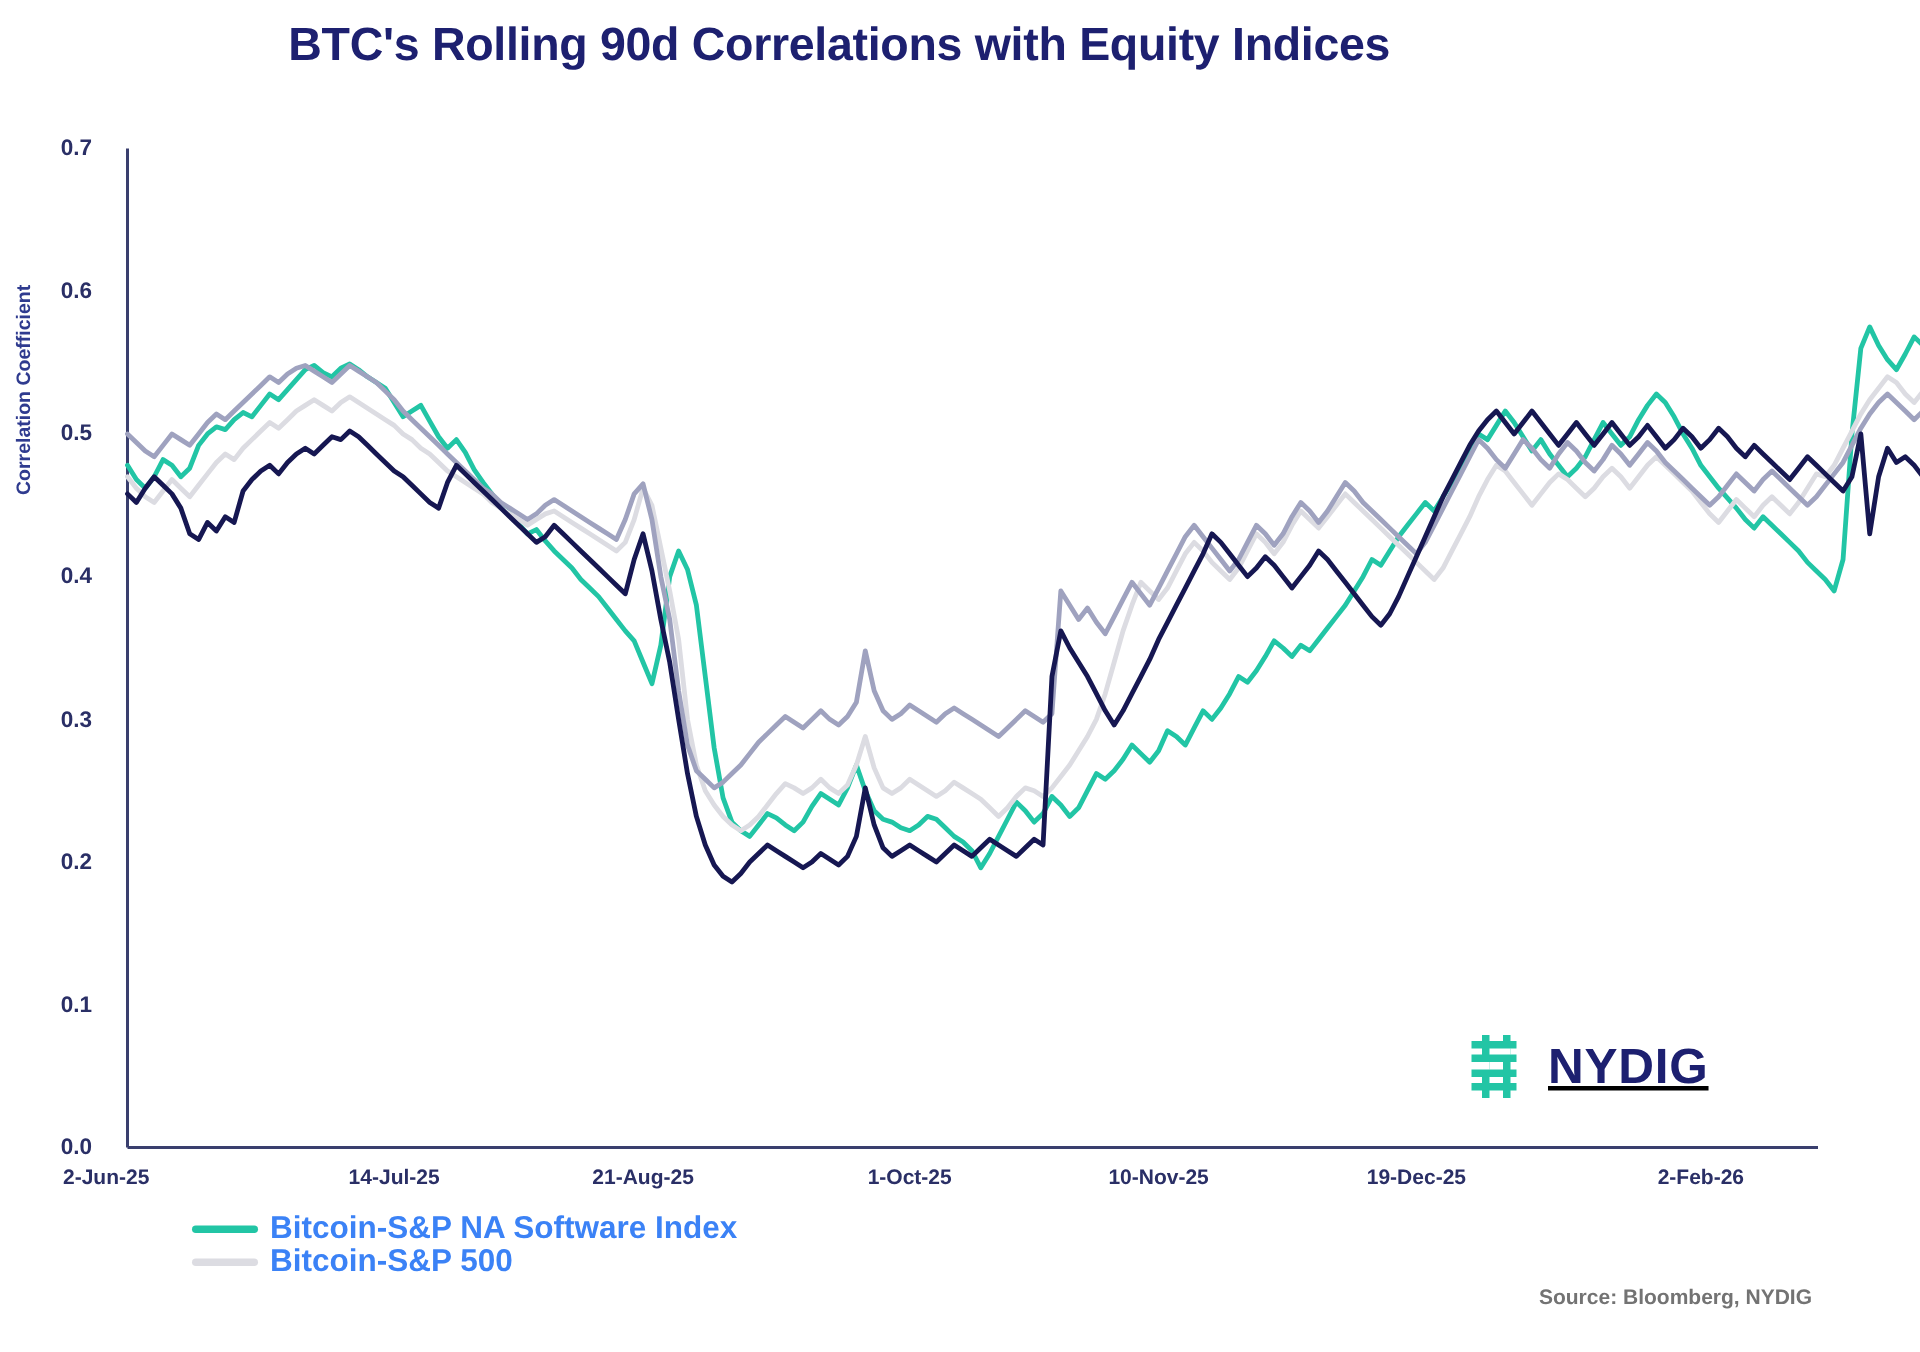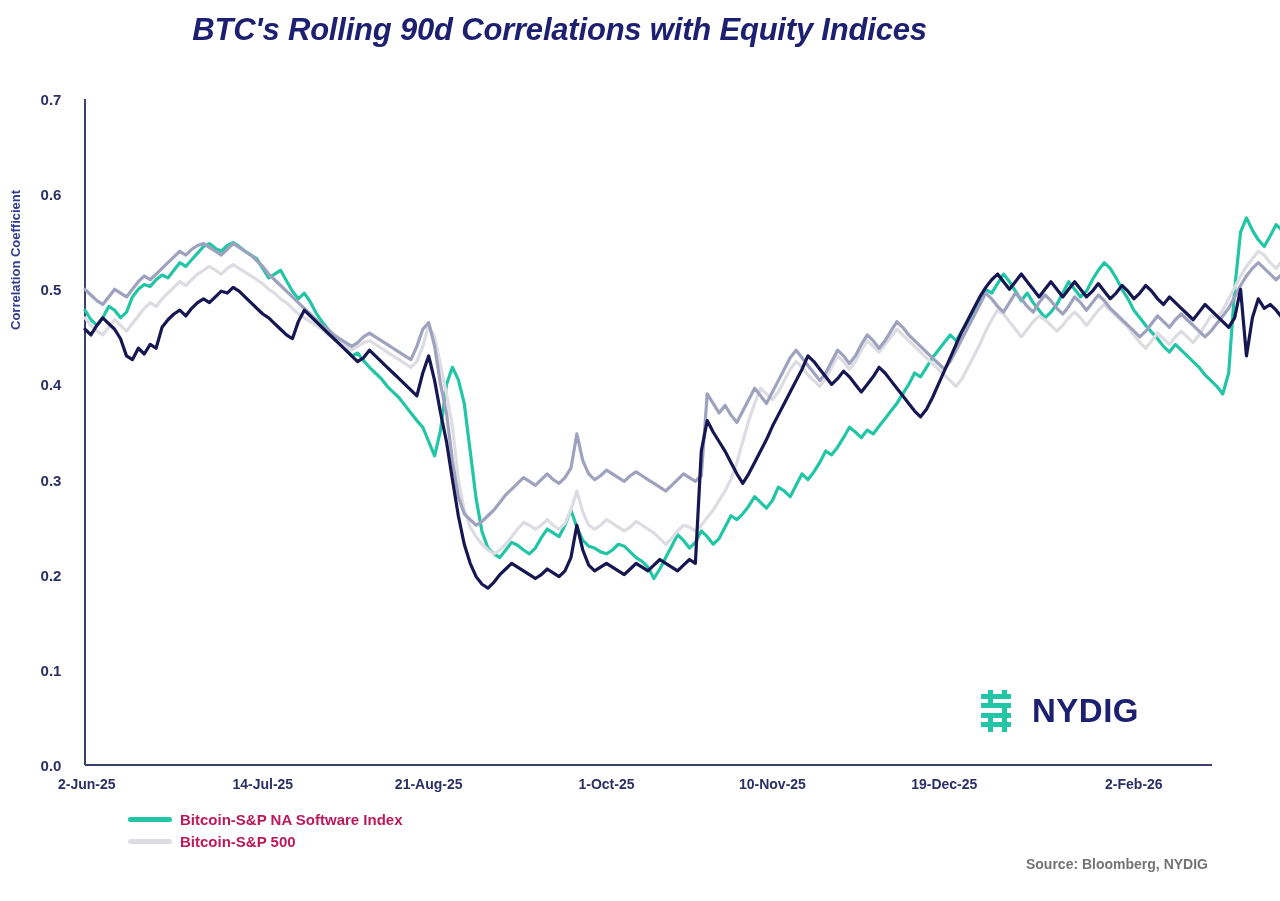--- a/index.html
+++ b/index.html
@@ -10,21 +10,20 @@
     overflow:hidden;
     position:relative;
   }
   #chart-root{position:absolute;inset:0;}
   .chart-title{
     position:absolute;top:12px;left:0;width:1119px;
     text-align:center;
     font-size:31px;font-weight:700;
     color:#1d2070;
     letter-spacing:-0.2px;
-    font-style:italic;
   }
   .y-axis-title{
     position:absolute;
     left:8px;top:330px;
     transform:rotate(-90deg);
     transform-origin:left top;
     font-size:13px;font-weight:700;
     color:#2f3b8f;
     white-space:nowrap;
   }
@@ -53,33 +52,33 @@
     left:128px;top:808px;
   }
   .legend-row{
     display:flex;align-items:center;
     height:22px;
   }
   .legend-swatch{
     width:44px;height:5px;border-radius:3px;margin-right:8px;flex:none;
   }
   .legend-label{
-    font-size:15px;font-weight:600;color:#be185d;white-space:nowrap;
+    font-size:21px;font-weight:600;color:#3b82f6;white-space:nowrap;
   }
   .source-note{
     position:absolute;
     right:72px;top:856px;
     font-size:14px;font-weight:600;
     color:#737373;
     white-space:nowrap;
   }
   .brand{
     position:absolute;
     left:975px;top:690px;
-    display:flex;align-items:center;gap:11px;
+    display:flex;align-items:center;gap:11px;text-decoration:underline;
   }
   .brand-word{
     font-size:33px;font-weight:800;
     color:#1d2070;
     letter-spacing:0.5px;
   }
 </style>
 </head>
 <body>
 
@@ -107,21 +106,21 @@
     </g>
     <g id="series-layer">
         <polyline points="85.00,310.22 90.93,319.73 96.85,325.44 102.78,317.83 108.70,306.41 114.63,310.22 120.56,317.83 126.48,312.12 132.41,296.90 138.33,289.29 144.26,284.53 150.19,286.43 156.11,279.77 162.04,275.01 167.96,277.87 173.89,270.26 179.81,262.65 185.74,266.45 191.67,259.79 197.59,253.13 203.52,246.47 209.44,243.62 215.37,248.37 221.30,251.23 227.22,245.52 233.15,242.67 239.07,246.47 245.00,251.23 250.93,255.03 256.85,258.84 262.78,268.35 268.70,277.87 274.63,274.06 280.56,270.26 286.48,280.72 292.41,291.19 298.33,298.80 304.26,293.09 310.19,301.65 316.11,313.07 322.04,321.63 327.96,329.25 333.89,336.86 339.81,342.57 345.74,349.23 351.67,355.89 357.59,353.03 363.52,360.64 369.44,367.30 375.37,373.01 381.30,378.72 387.22,386.33 393.15,392.04 399.07,397.75 405.00,405.36 410.93,412.97 416.85,420.58 422.78,427.24 428.70,441.51 434.63,455.79 440.56,430.10 446.48,384.43 452.41,367.30 458.33,379.67 464.26,403.46 470.19,451.03 476.11,498.60 482.04,531.90 487.96,548.07 493.89,553.78 499.81,557.59 505.74,549.98 511.67,542.37 517.59,545.22 523.52,549.98 529.44,553.78 535.37,548.07 541.30,537.61 547.22,529.05 553.15,532.85 559.07,536.66 565.00,525.24 570.93,510.02 576.85,527.14 582.78,540.46 588.70,546.17 594.63,548.07 600.56,551.88 606.48,553.78 612.41,549.98 618.33,544.27 624.26,546.17 630.19,551.88 636.11,557.59 642.04,561.39 647.96,567.10 653.89,578.52 659.81,569.01 665.74,557.59 671.67,546.17 677.59,534.75 683.52,540.46 689.44,548.07 695.37,542.37 701.30,530.95 707.22,536.66 713.15,544.27 719.07,538.56 725.00,527.14 730.93,515.73 736.85,519.53 742.78,513.82 748.70,506.21 754.63,496.70 760.56,502.41 766.48,508.11 772.41,500.50 778.33,487.18 784.26,490.99 790.19,496.70 796.11,485.28 802.04,473.86 807.96,479.57 813.89,471.96 819.81,462.45 825.74,451.03 831.67,454.83 837.59,447.22 843.52,437.71 849.44,427.24 855.37,432.00 861.30,437.71 867.22,430.10 873.15,433.90 879.07,426.29 885.00,418.68 890.93,411.07 896.85,403.46 902.78,393.94 908.70,384.43 914.63,373.01 920.56,376.82 926.48,367.30 932.41,357.79 938.33,350.18 944.26,342.57 950.19,334.95 956.11,340.66 962.04,331.15 967.96,321.63 973.89,310.22 979.81,300.70 985.74,289.29 991.67,293.09 997.59,283.58 1003.52,274.06 1009.44,281.67 1015.37,291.19 1021.30,300.70 1027.22,293.09 1033.15,302.61 1039.07,310.22 1045.00,317.83 1050.93,312.12 1056.85,304.51 1062.78,293.09 1068.70,281.67 1074.63,289.29 1080.56,296.90 1086.48,291.19 1092.41,279.77 1098.33,270.26 1104.26,262.65 1110.19,268.35 1116.11,277.87 1122.04,289.29 1127.96,298.80 1133.89,310.22 1139.81,317.83 1145.74,325.44 1151.67,332.10 1157.59,338.76 1163.52,346.37 1169.44,352.08 1175.37,344.47 1181.30,350.18 1187.22,355.89 1193.15,361.59 1199.07,367.30 1205.00,374.91 1210.93,380.62 1216.85,386.33 1222.78,393.94 1228.70,373.01 1234.63,289.29 1240.56,232.20 1246.48,217.93 1252.41,230.30 1258.33,239.81 1264.26,246.47 1270.19,236.01 1276.11,224.59 1282.04,230.30 1287.96,239.81 1293.89,245.52 1299.81,251.23 1305.74,243.62 1311.67,236.01 1317.59,243.62 1323.52,251.23 1329.44,255.03 1335.37,247.42 1341.30,236.01 1347.22,226.49 1353.15,218.88 1359.07,230.30 1365.00,236.01 1370.93,232.20 1376.85,227.44 1382.78,230.30" fill="none" stroke="#22c5a5" stroke-width="3.2" stroke-linejoin="round" stroke-linecap="round"></polyline>
         <polyline points="85.00,317.83 90.93,325.44 96.85,331.15 102.78,334.95 108.70,327.34 114.63,319.73 120.56,325.44 126.48,331.15 132.41,323.54 138.33,315.93 144.26,308.31 150.19,302.61 156.11,306.41 162.04,298.80 167.96,293.09 173.89,287.38 179.81,281.67 185.74,285.48 191.67,279.77 197.59,274.06 203.52,270.26 209.44,266.45 215.37,270.26 221.30,274.06 227.22,268.35 233.15,264.55 239.07,268.35 245.00,272.16 250.93,275.97 256.85,279.77 262.78,283.58 268.70,289.29 274.63,293.09 280.56,298.80 286.48,302.61 292.41,308.31 298.33,314.02 304.26,317.83 310.19,321.63 316.11,325.44 322.04,329.25 327.96,334.95 333.89,338.76 339.81,342.57 345.74,346.37 351.67,350.18 357.59,346.37 363.52,342.57 369.44,340.66 375.37,344.47 381.30,348.27 387.22,352.08 393.15,355.89 399.07,359.69 405.00,363.50 410.93,367.30 416.85,361.59 422.78,346.37 428.70,325.44 434.63,336.86 440.56,365.40 446.48,393.94 452.41,426.29 458.33,479.57 464.26,510.02 470.19,527.14 476.11,536.66 482.04,544.27 487.96,549.98 493.89,553.78 499.81,549.98 505.74,544.27 511.67,536.66 517.59,529.05 523.52,522.39 529.44,525.24 535.37,529.05 541.30,525.24 547.22,519.53 553.15,525.24 559.07,529.05 565.00,523.34 570.93,510.02 576.85,490.99 582.78,511.92 588.70,525.24 594.63,529.05 600.56,525.24 606.48,519.53 612.41,523.34 618.33,527.14 624.26,530.95 630.19,527.14 636.11,521.43 642.04,525.24 647.96,529.05 653.89,532.85 659.81,538.56 665.74,544.27 671.67,538.56 677.59,530.95 683.52,525.24 689.44,527.14 695.37,530.95 701.30,525.24 707.22,517.63 713.15,510.02 719.07,500.50 725.00,490.99 730.93,479.57 736.85,462.45 742.78,441.51 748.70,420.58 754.63,403.46 760.56,388.23 766.48,393.94 772.41,399.65 778.33,392.04 784.26,380.62 790.19,369.21 796.11,361.59 802.04,367.30 807.96,374.91 813.89,380.62 819.81,386.33 825.74,378.72 831.67,367.30 837.59,355.89 843.52,361.59 849.44,369.21 855.37,361.59 861.30,350.18 867.22,340.66 873.15,346.37 879.07,352.08 885.00,344.47 890.93,336.86 896.85,329.25 902.78,334.95 908.70,340.66 914.63,346.37 920.56,352.08 926.48,357.79 932.41,363.50 938.33,369.21 944.26,374.91 950.19,380.62 956.11,386.33 962.04,378.72 967.96,367.30 973.89,355.89 979.81,344.47 985.74,331.15 991.67,319.73 997.59,310.22 1003.52,314.02 1009.44,321.63 1015.37,329.25 1021.30,336.86 1027.22,329.25 1033.15,321.63 1039.07,315.93 1045.00,319.73 1050.93,325.44 1056.85,331.15 1062.78,325.44 1068.70,317.83 1074.63,312.12 1080.56,317.83 1086.48,325.44 1092.41,317.83 1098.33,310.22 1104.26,304.51 1110.19,310.22 1116.11,315.93 1122.04,321.63 1127.96,327.34 1133.89,334.95 1139.81,342.57 1145.74,348.27 1151.67,340.66 1157.59,333.05 1163.52,338.76 1169.44,344.47 1175.37,336.86 1181.30,331.15 1187.22,336.86 1193.15,342.57 1199.07,334.95 1205.00,325.44 1210.93,315.93 1216.85,317.83 1222.78,310.22 1228.70,298.80 1234.63,287.38 1240.56,275.97 1246.48,266.45 1252.41,258.84 1258.33,251.23 1264.26,255.03 1270.19,262.65 1276.11,268.35 1282.04,260.74 1287.96,253.13 1293.89,258.84 1299.81,264.55 1305.74,270.26 1311.67,275.97 1317.59,270.26 1323.52,264.55 1329.44,270.26 1335.37,275.97 1341.30,270.26 1347.22,262.65 1353.15,256.94 1359.07,262.65 1365.00,268.35 1370.93,262.65 1376.85,256.94 1382.78,255.03" fill="none" stroke="#dcdce2" stroke-width="3.2" stroke-linejoin="round" stroke-linecap="round"></polyline>
         <polyline points="85.00,289.29 90.93,294.99 96.85,300.70 102.78,304.51 108.70,296.90 114.63,289.29 120.56,293.09 126.48,296.90 132.41,289.29 138.33,281.67 144.26,275.97 150.19,279.77 156.11,274.06 162.04,268.35 167.96,262.65 173.89,256.94 179.81,251.23 185.74,255.03 191.67,249.33 197.59,245.52 203.52,243.62 209.44,247.42 215.37,251.23 221.30,255.03 227.22,249.33 233.15,243.62 239.07,247.42 245.00,251.23 250.93,255.03 256.85,260.74 262.78,266.45 268.70,274.06 274.63,279.77 280.56,285.48 286.48,291.19 292.41,296.90 298.33,302.61 304.26,308.31 310.19,314.02 316.11,319.73 322.04,325.44 327.96,329.25 333.89,334.95 339.81,338.76 345.74,342.57 351.67,346.37 357.59,342.57 363.52,336.86 369.44,333.05 375.37,336.86 381.30,340.66 387.22,344.47 393.15,348.27 399.07,352.08 405.00,355.89 410.93,359.69 416.85,346.37 422.78,329.25 428.70,322.59 434.63,346.37 440.56,384.43 446.48,412.97 452.41,460.54 458.33,496.70 464.26,513.82 470.19,519.53 476.11,525.24 482.04,521.43 487.96,515.73 493.89,510.02 499.81,502.41 505.74,494.79 511.67,489.09 517.59,483.38 523.52,477.67 529.44,481.47 535.37,485.28 541.30,479.57 547.22,473.86 553.15,479.57 559.07,483.38 565.00,477.67 570.93,468.15 576.85,433.90 582.78,460.54 588.70,473.86 594.63,479.57 600.56,475.77 606.48,470.06 612.41,473.86 618.33,477.67 624.26,481.47 630.19,475.77 636.11,471.96 642.04,475.77 647.96,479.57 653.89,483.38 659.81,487.18 665.74,490.99 671.67,485.28 677.59,479.57 683.52,473.86 689.44,477.67 695.37,481.47 701.30,475.77 707.22,393.94 713.15,403.46 719.07,412.97 725.00,405.36 730.93,414.87 736.85,422.49 742.78,411.07 748.70,399.65 754.63,388.23 760.56,395.85 766.48,403.46 772.41,392.04 778.33,380.62 784.26,369.21 790.19,357.79 796.11,350.18 802.04,357.79 807.96,365.40 813.89,373.01 819.81,380.62 825.74,373.01 831.67,361.59 837.59,350.18 843.52,355.89 849.44,363.50 855.37,355.89 861.30,344.47 867.22,334.95 873.15,340.66 879.07,348.27 885.00,340.66 890.93,331.15 896.85,321.63 902.78,327.34 908.70,334.95 914.63,340.66 920.56,346.37 926.48,352.08 932.41,357.79 938.33,363.50 944.26,369.21 950.19,361.59 956.11,350.18 962.04,338.76 967.96,327.34 973.89,315.93 979.81,304.51 985.74,293.09 991.67,298.80 997.59,306.41 1003.52,312.12 1009.44,302.61 1015.37,293.09 1021.30,298.80 1027.22,306.41 1033.15,312.12 1039.07,302.61 1045.00,294.99 1050.93,300.70 1056.85,308.31 1062.78,314.02 1068.70,306.41 1074.63,296.90 1080.56,302.61 1086.48,310.22 1092.41,302.61 1098.33,294.99 1104.26,300.70 1110.19,308.31 1116.11,314.02 1122.04,319.73 1127.96,325.44 1133.89,331.15 1139.81,336.86 1145.74,331.15 1151.67,323.54 1157.59,315.93 1163.52,321.63 1169.44,327.34 1175.37,319.73 1181.30,314.02 1187.22,319.73 1193.15,325.44 1199.07,331.15 1205.00,336.86 1210.93,331.15 1216.85,323.54 1222.78,315.93 1228.70,308.31 1234.63,296.90 1240.56,285.48 1246.48,275.97 1252.41,268.35 1258.33,262.65 1264.26,268.35 1270.19,274.06 1276.11,279.77 1282.04,274.06 1287.96,268.35 1293.89,274.06 1299.81,279.77 1305.74,285.48 1311.67,279.77 1317.59,274.06 1323.52,279.77 1329.44,285.48 1335.37,291.19 1341.30,283.58 1347.22,275.97 1353.15,270.26 1359.07,275.97 1365.00,281.67 1370.93,274.06 1376.85,266.45 1382.78,262.65" fill="none" stroke="#9fa2bf" stroke-width="3.2" stroke-linejoin="round" stroke-linecap="round"></polyline>
         <polyline points="85.00,329.25 90.93,334.95 96.85,325.44 102.78,317.83 108.70,323.54 114.63,329.25 120.56,338.76 126.48,355.89 132.41,359.69 138.33,348.27 144.26,353.98 150.19,344.47 156.11,348.27 162.04,327.34 167.96,319.73 173.89,314.02 179.81,310.22 185.74,315.93 191.67,308.31 197.59,302.61 203.52,298.80 209.44,302.61 215.37,296.90 221.30,291.19 227.22,293.09 233.15,287.38 239.07,291.19 245.00,296.90 250.93,302.61 256.85,308.31 262.78,314.02 268.70,317.83 274.63,323.54 280.56,329.25 286.48,334.95 292.41,338.76 298.33,321.63 304.26,310.22 310.19,315.93 316.11,321.63 322.04,327.34 327.96,333.05 333.89,338.76 339.81,344.47 345.74,350.18 351.67,355.89 357.59,361.59 363.52,357.79 369.44,350.18 375.37,355.89 381.30,361.59 387.22,367.30 393.15,373.01 399.07,378.72 405.00,384.43 410.93,390.14 416.85,395.85 422.78,373.01 428.70,355.89 434.63,380.62 440.56,412.97 446.48,441.51 452.41,479.57 458.33,515.73 464.26,544.27 470.19,563.30 476.11,576.62 482.04,584.23 487.96,588.03 493.89,582.33 499.81,574.71 505.74,569.01 511.67,563.30 517.59,567.10 523.52,570.91 529.44,574.71 535.37,578.52 541.30,574.71 547.22,569.01 553.15,572.81 559.07,576.62 565.00,570.91 570.93,557.59 576.85,525.24 582.78,549.98 588.70,565.20 594.63,570.91 600.56,567.10 606.48,563.30 612.41,567.10 618.33,570.91 624.26,574.71 630.19,569.01 636.11,563.30 642.04,567.10 647.96,570.91 653.89,565.20 659.81,559.49 665.74,563.30 671.67,567.10 677.59,570.91 683.52,565.20 689.44,559.49 695.37,563.30 701.30,451.03 707.22,420.58 713.15,432.00 719.07,441.51 725.00,451.03 730.93,462.45 736.85,473.86 742.78,483.38 748.70,473.86 754.63,462.45 760.56,451.03 766.48,439.61 772.41,426.29 778.33,414.87 784.26,403.46 790.19,392.04 796.11,380.62 802.04,369.21 807.96,355.89 813.89,361.59 819.81,369.21 825.74,376.82 831.67,384.43 837.59,378.72 843.52,371.11 849.44,376.82 855.37,384.43 861.30,392.04 867.22,384.43 873.15,376.82 879.07,367.30 885.00,373.01 890.93,380.62 896.85,388.23 902.78,395.85 908.70,403.46 914.63,411.07 920.56,416.78 926.48,409.17 932.41,397.75 938.33,384.43 944.26,371.11 950.19,357.79 956.11,344.47 962.04,331.15 967.96,319.73 973.89,308.31 979.81,296.90 985.74,287.38 991.67,279.77 997.59,274.06 1003.52,281.67 1009.44,289.29 1015.37,281.67 1021.30,274.06 1027.22,281.67 1033.15,289.29 1039.07,296.90 1045.00,289.29 1050.93,281.67 1056.85,289.29 1062.78,296.90 1068.70,289.29 1074.63,281.67 1080.56,289.29 1086.48,296.90 1092.41,291.19 1098.33,283.58 1104.26,291.19 1110.19,298.80 1116.11,293.09 1122.04,285.48 1127.96,291.19 1133.89,298.80 1139.81,293.09 1145.74,285.48 1151.67,291.19 1157.59,298.80 1163.52,304.51 1169.44,296.90 1175.37,302.61 1181.30,308.31 1187.22,314.02 1193.15,319.73 1199.07,312.12 1205.00,304.51 1210.93,310.22 1216.85,315.93 1222.78,321.63 1228.70,327.34 1234.63,317.83 1240.56,289.29 1246.48,355.89 1252.41,317.83 1258.33,298.80 1264.26,308.31 1270.19,304.51 1276.11,310.22 1282.04,317.83 1287.96,325.44 1293.89,331.15 1299.81,317.83 1305.74,323.54 1311.67,329.25 1317.59,334.95 1323.52,340.66 1329.44,346.37 1335.37,340.66 1341.30,344.47 1347.22,348.27 1353.15,342.57 1359.07,338.76 1365.00,344.47 1370.93,340.66 1376.85,342.57 1382.78,340.66" fill="none" stroke="#161752" stroke-width="3.2" stroke-linejoin="round" stroke-linecap="round"></polyline>
       </g>
   </svg>
 
   <div id="xtick-layer">
-      <div class="xtick first" style="left: 58px;">2-Jun-25</div>
+      <div class="xtick first" style="left: 42px;">2-Jun-25</div>
       <div class="xtick" style="left: 262.778px;">14-Jul-25</div>
       <div class="xtick" style="left: 428.704px;">21-Aug-25</div>
       <div class="xtick" style="left: 606.481px;">1-Oct-25</div>
       <div class="xtick" style="left: 772.407px;">10-Nov-25</div>
       <div class="xtick" style="left: 944.259px;">19-Dec-25</div>
       <div class="xtick" style="left: 1133.89px;">2-Feb-26</div>
     </div>
 
   <div class="brand">
     <svg width="46" height="42" viewBox="0 0 46 42">

